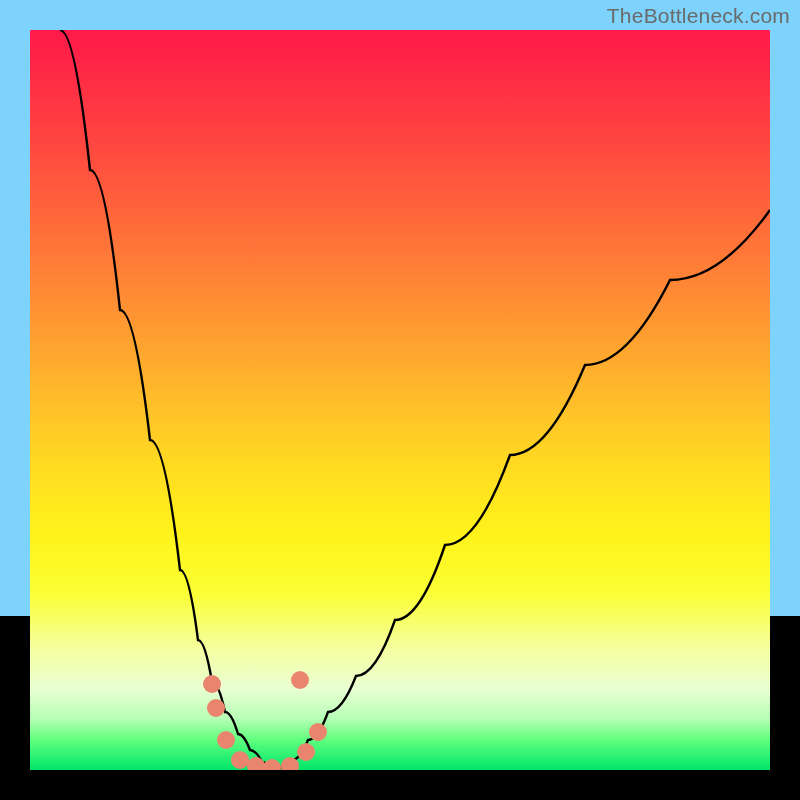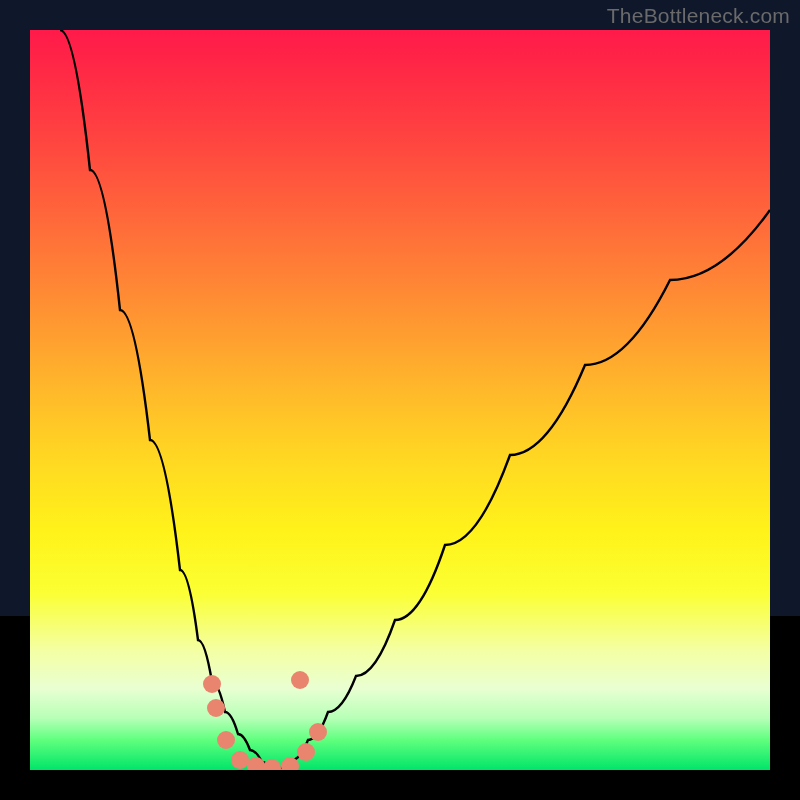--- a/index.html
+++ b/index.html
@@ -8,21 +8,21 @@
     width: 800px;
     height: 800px;
     background: #000;
     overflow: hidden;
     font-family: Arial, Helvetica, sans-serif;
   }
   .frame {
     position: relative;
     width: 800px;
     height: 616px;
-    background: #0f172a;
+    background: #7dd3fc;
   }
   .watermark {
     position: absolute;
     top: 4px;
     right: 10px;
     color: #6a6a6a;
     font-size: 21px;
     font-weight: 400;
     letter-spacing: 0.2px;
     z-index: 20;

